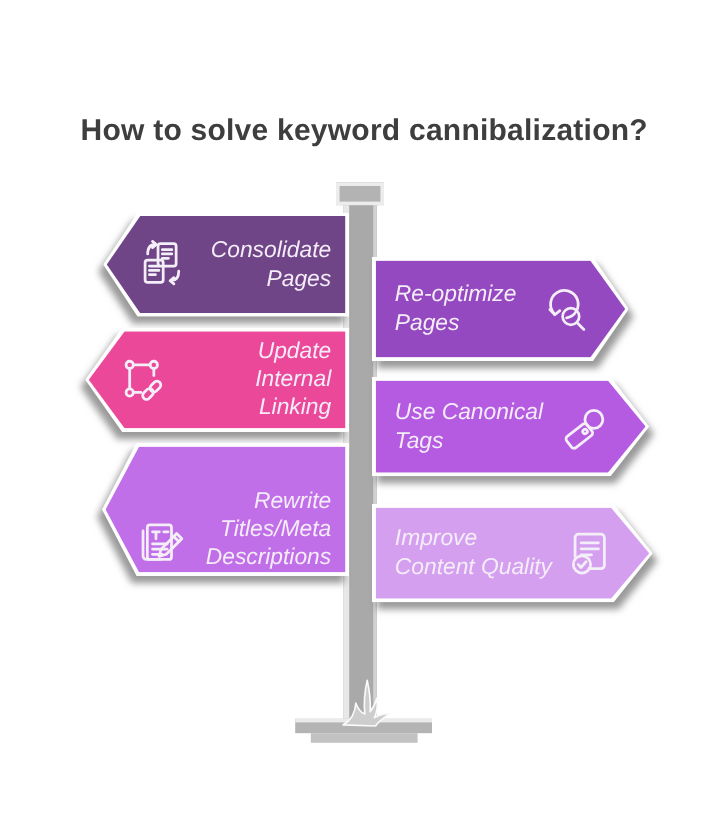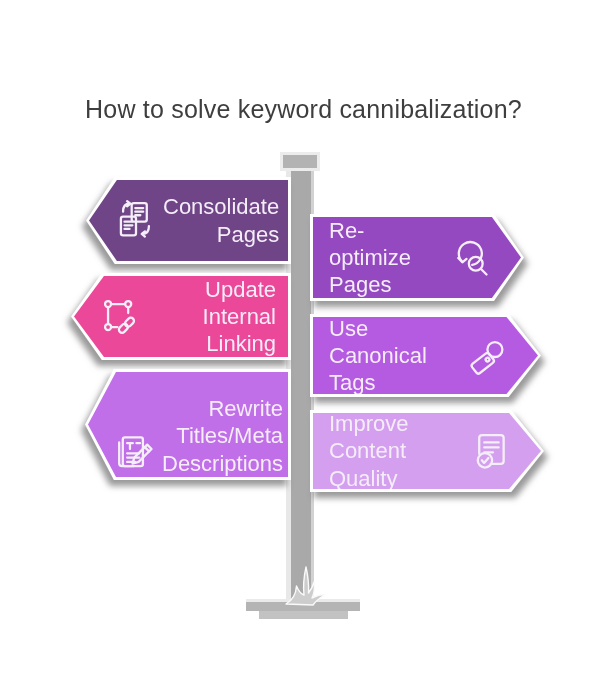--- a/index.html
+++ b/index.html
@@ -4,21 +4,21 @@
 <style>
   * { margin:0; padding:0; box-sizing:border-box; }
   html,body { background:#ffffff; }
   .stage {
     position:relative; width:607px; height:684px; margin:0 auto;
     background:#ffffff; overflow:hidden;
     font-family:"Liberation Sans", sans-serif;
   }
   .title {
     position:absolute; top:95px; left:0; width:100%;
-    text-align:center; font-size:25px; font-weight:normal;
+    text-align:center; font-size:25px; font-weight:bold;
     color:#3e3e3e; letter-spacing:0.2px;
   }
   
   .pole-cap {
     position:absolute; left:280px; top:152px; width:40px; height:19px;
     border:3px solid #ececec; z-index:2;
   }
   .pole {
     position:absolute; left:286px; top:168px; width:28px; height:438px;
     border-left:5px solid #e8e8e8; border-right:3px solid #d2d2d2; z-index:1;
@@ -41,37 +41,37 @@
   .sign .inner { position:absolute; inset:3px; display:flex; align-items:center; }
   .sign.left .outer, .sign.left .inner {
     clip-path: polygon(0 50%, 14% 0, 100% 0, 100% 100%, 14% 100%);
   }
   .sign.right .outer, .sign.right .inner {
     clip-path: polygon(100% 50%, 86% 0, 0 0, 0 100%, 86% 100%);
   }
   .sign.left  .inner { padding-left:24px; padding-right:12px; }
   .sign.right .inner { padding-left:16px; padding-right:28px; }
   .sign-label {
-    flex:1; color:#f4edf8; font-size:22px; line-height:1.24; font-weight:400;
+    flex:1; color:#f4edf8; font-size:19px; line-height:1.24; font-weight:400;font-style:italic;
   }
   .sign.left  .sign-label { text-align:right; order:2; }
   .sign.right .sign-label { text-align:left;  order:1; }
   .icon-box { width:46px; height:46px; flex:0 0 46px; }
   .sign.left  .icon-box { order:1; margin-right:4px; }
   .sign.right .icon-box { order:2; margin-left:4px; }
   .icon-box svg { width:100%; height:100%; display:block; }
   .icon-stroke { fill:none; stroke:#f4eef8; stroke-width:1.6;
                  stroke-linecap:round; stroke-linejoin:round; }
   
   #sign-l1 { left:86px;  top:177px; width:205px; height:87px;  }
   #sign-l2 { left:71px;  top:273px; width:220px; height:87px;  }
   #sign-l3 { left:85px;  top:369px; width:206px; height:111px; }
   #sign-r1 { left:310px; top:214px; width:214px; height:87px;  }
   #sign-r2 { left:310px; top:314px; width:231px; height:83px;  }
-  #sign-r3 { left:310px; top:410px; width:234px; height:82px;  }
+  #sign-r3 { left:310px; top:420px; width:234px; height:82px;  }
 </style>
 </head>
 <body>
 
 <div class="stage">
 
   <div class="title">How to solve keyword cannibalization?</div>
 
   <div class="pole-cap" style="background-color: rgb(179, 179, 179);"></div>
   <div class="pole" style="background-color: rgb(169, 169, 169);"></div>

